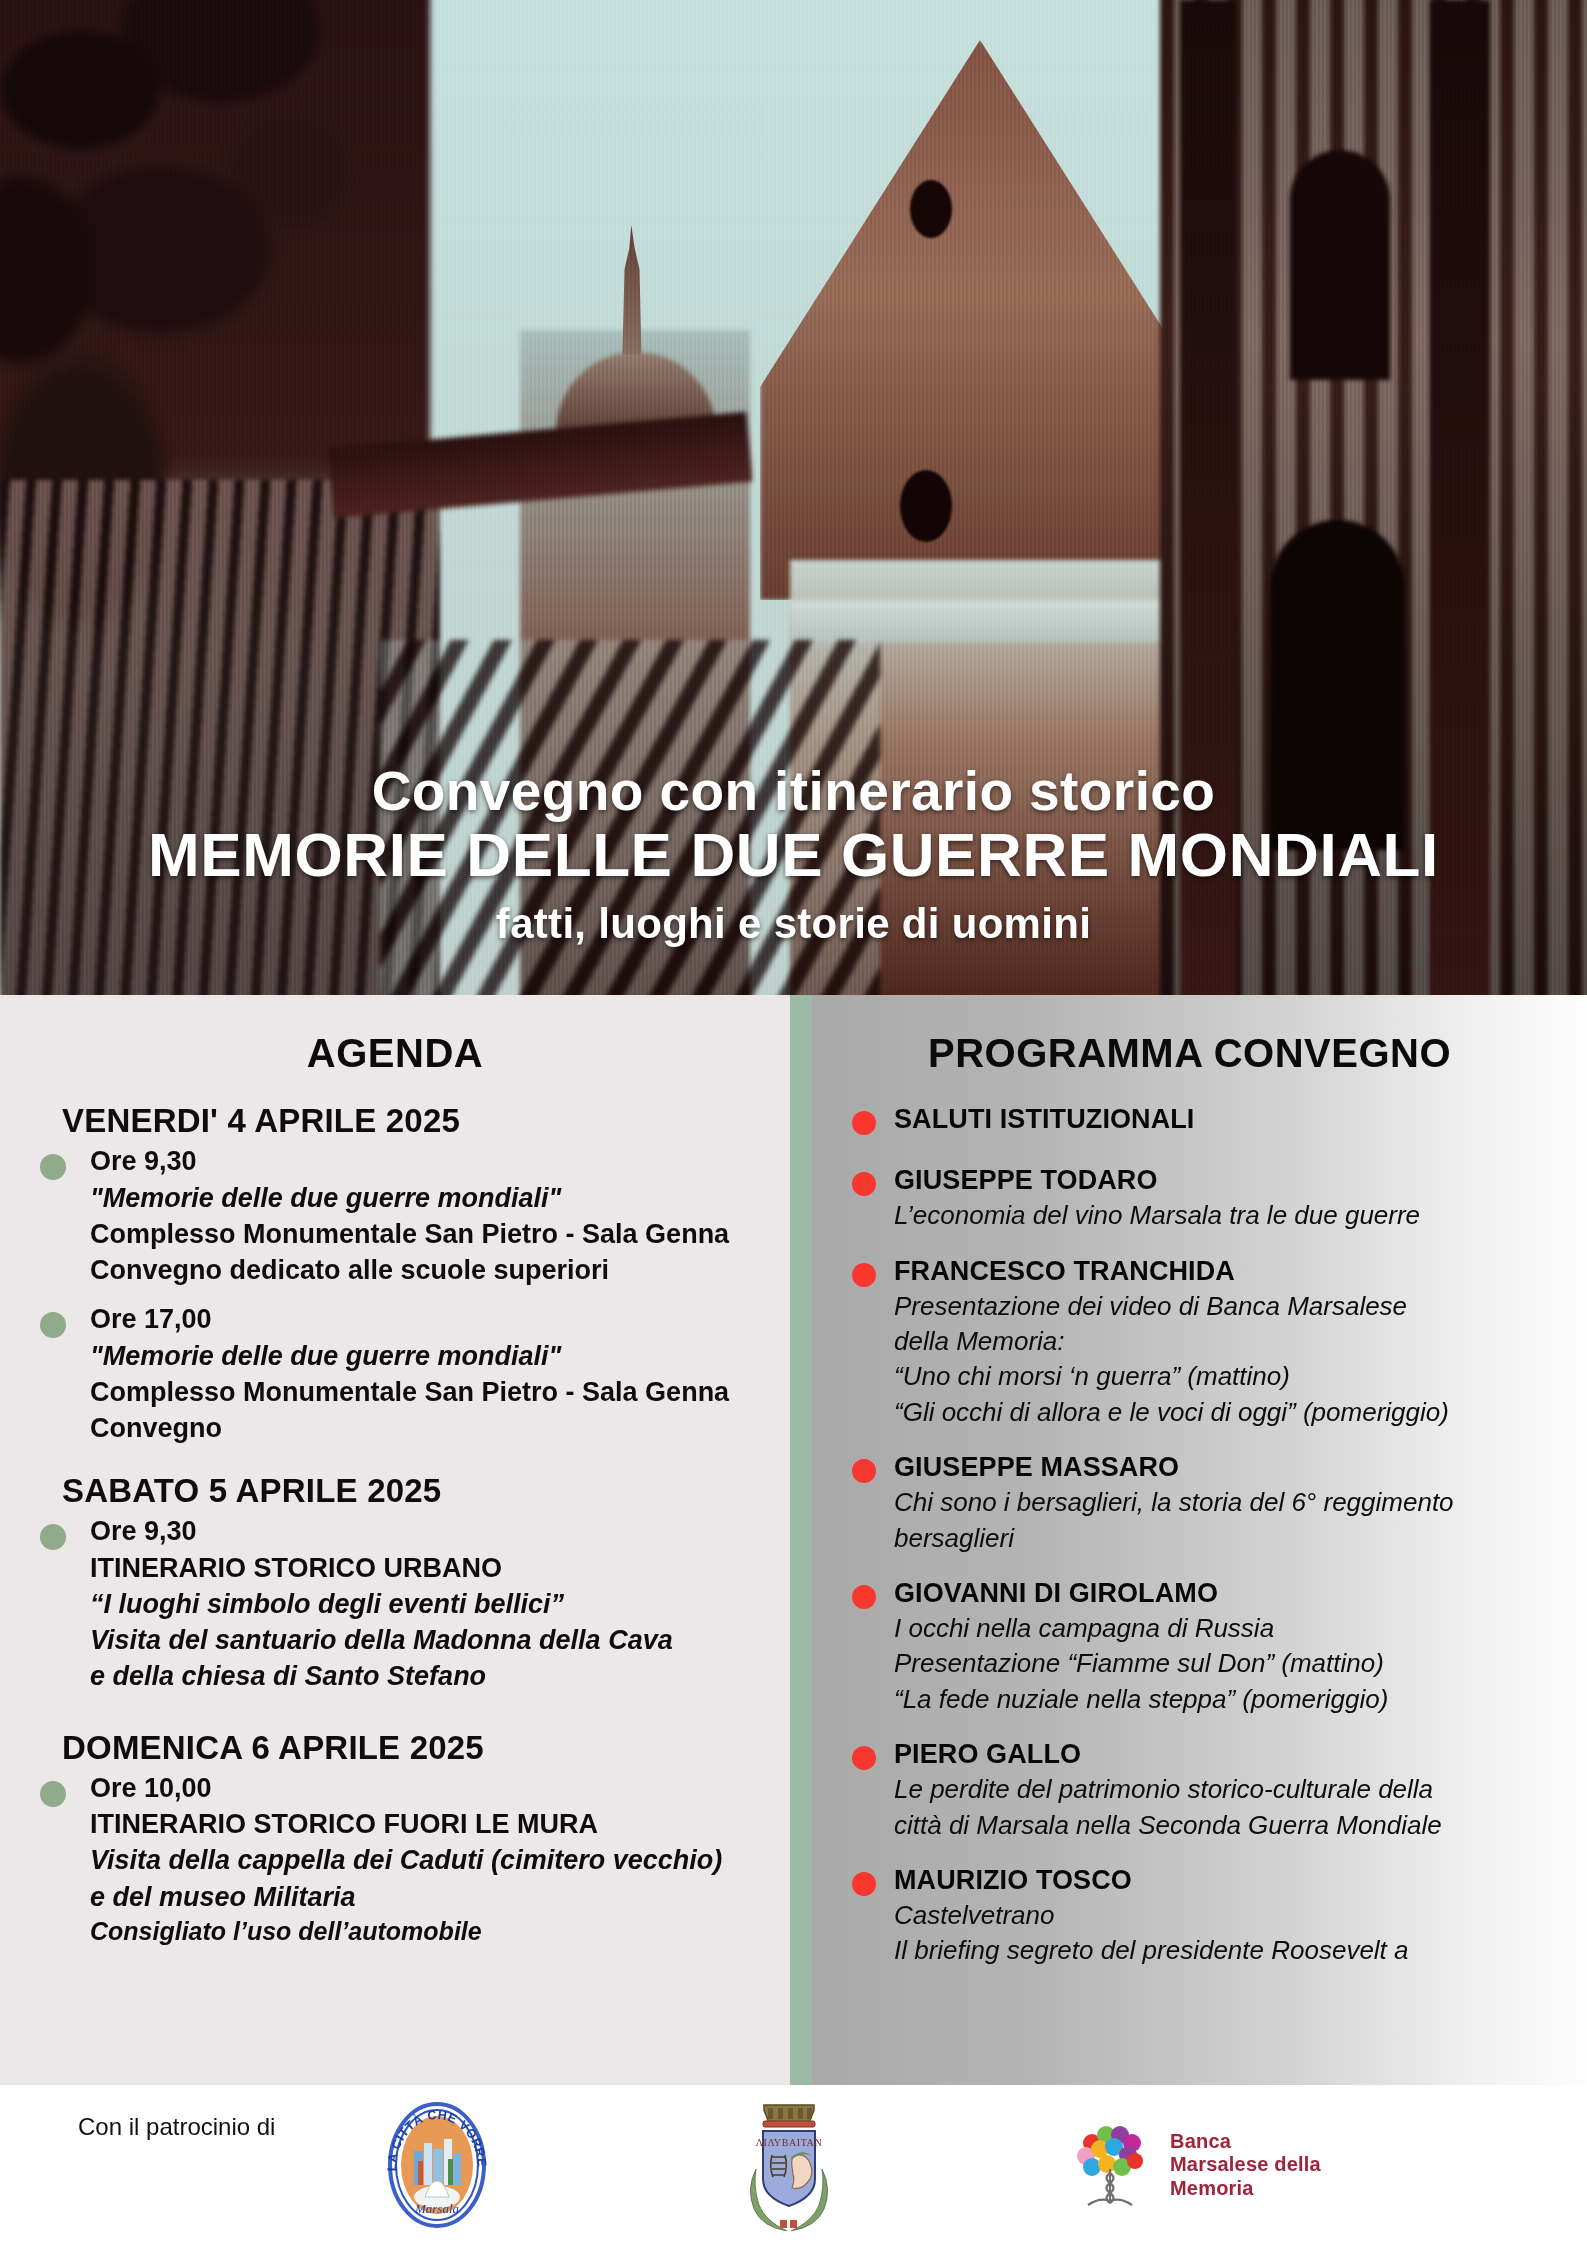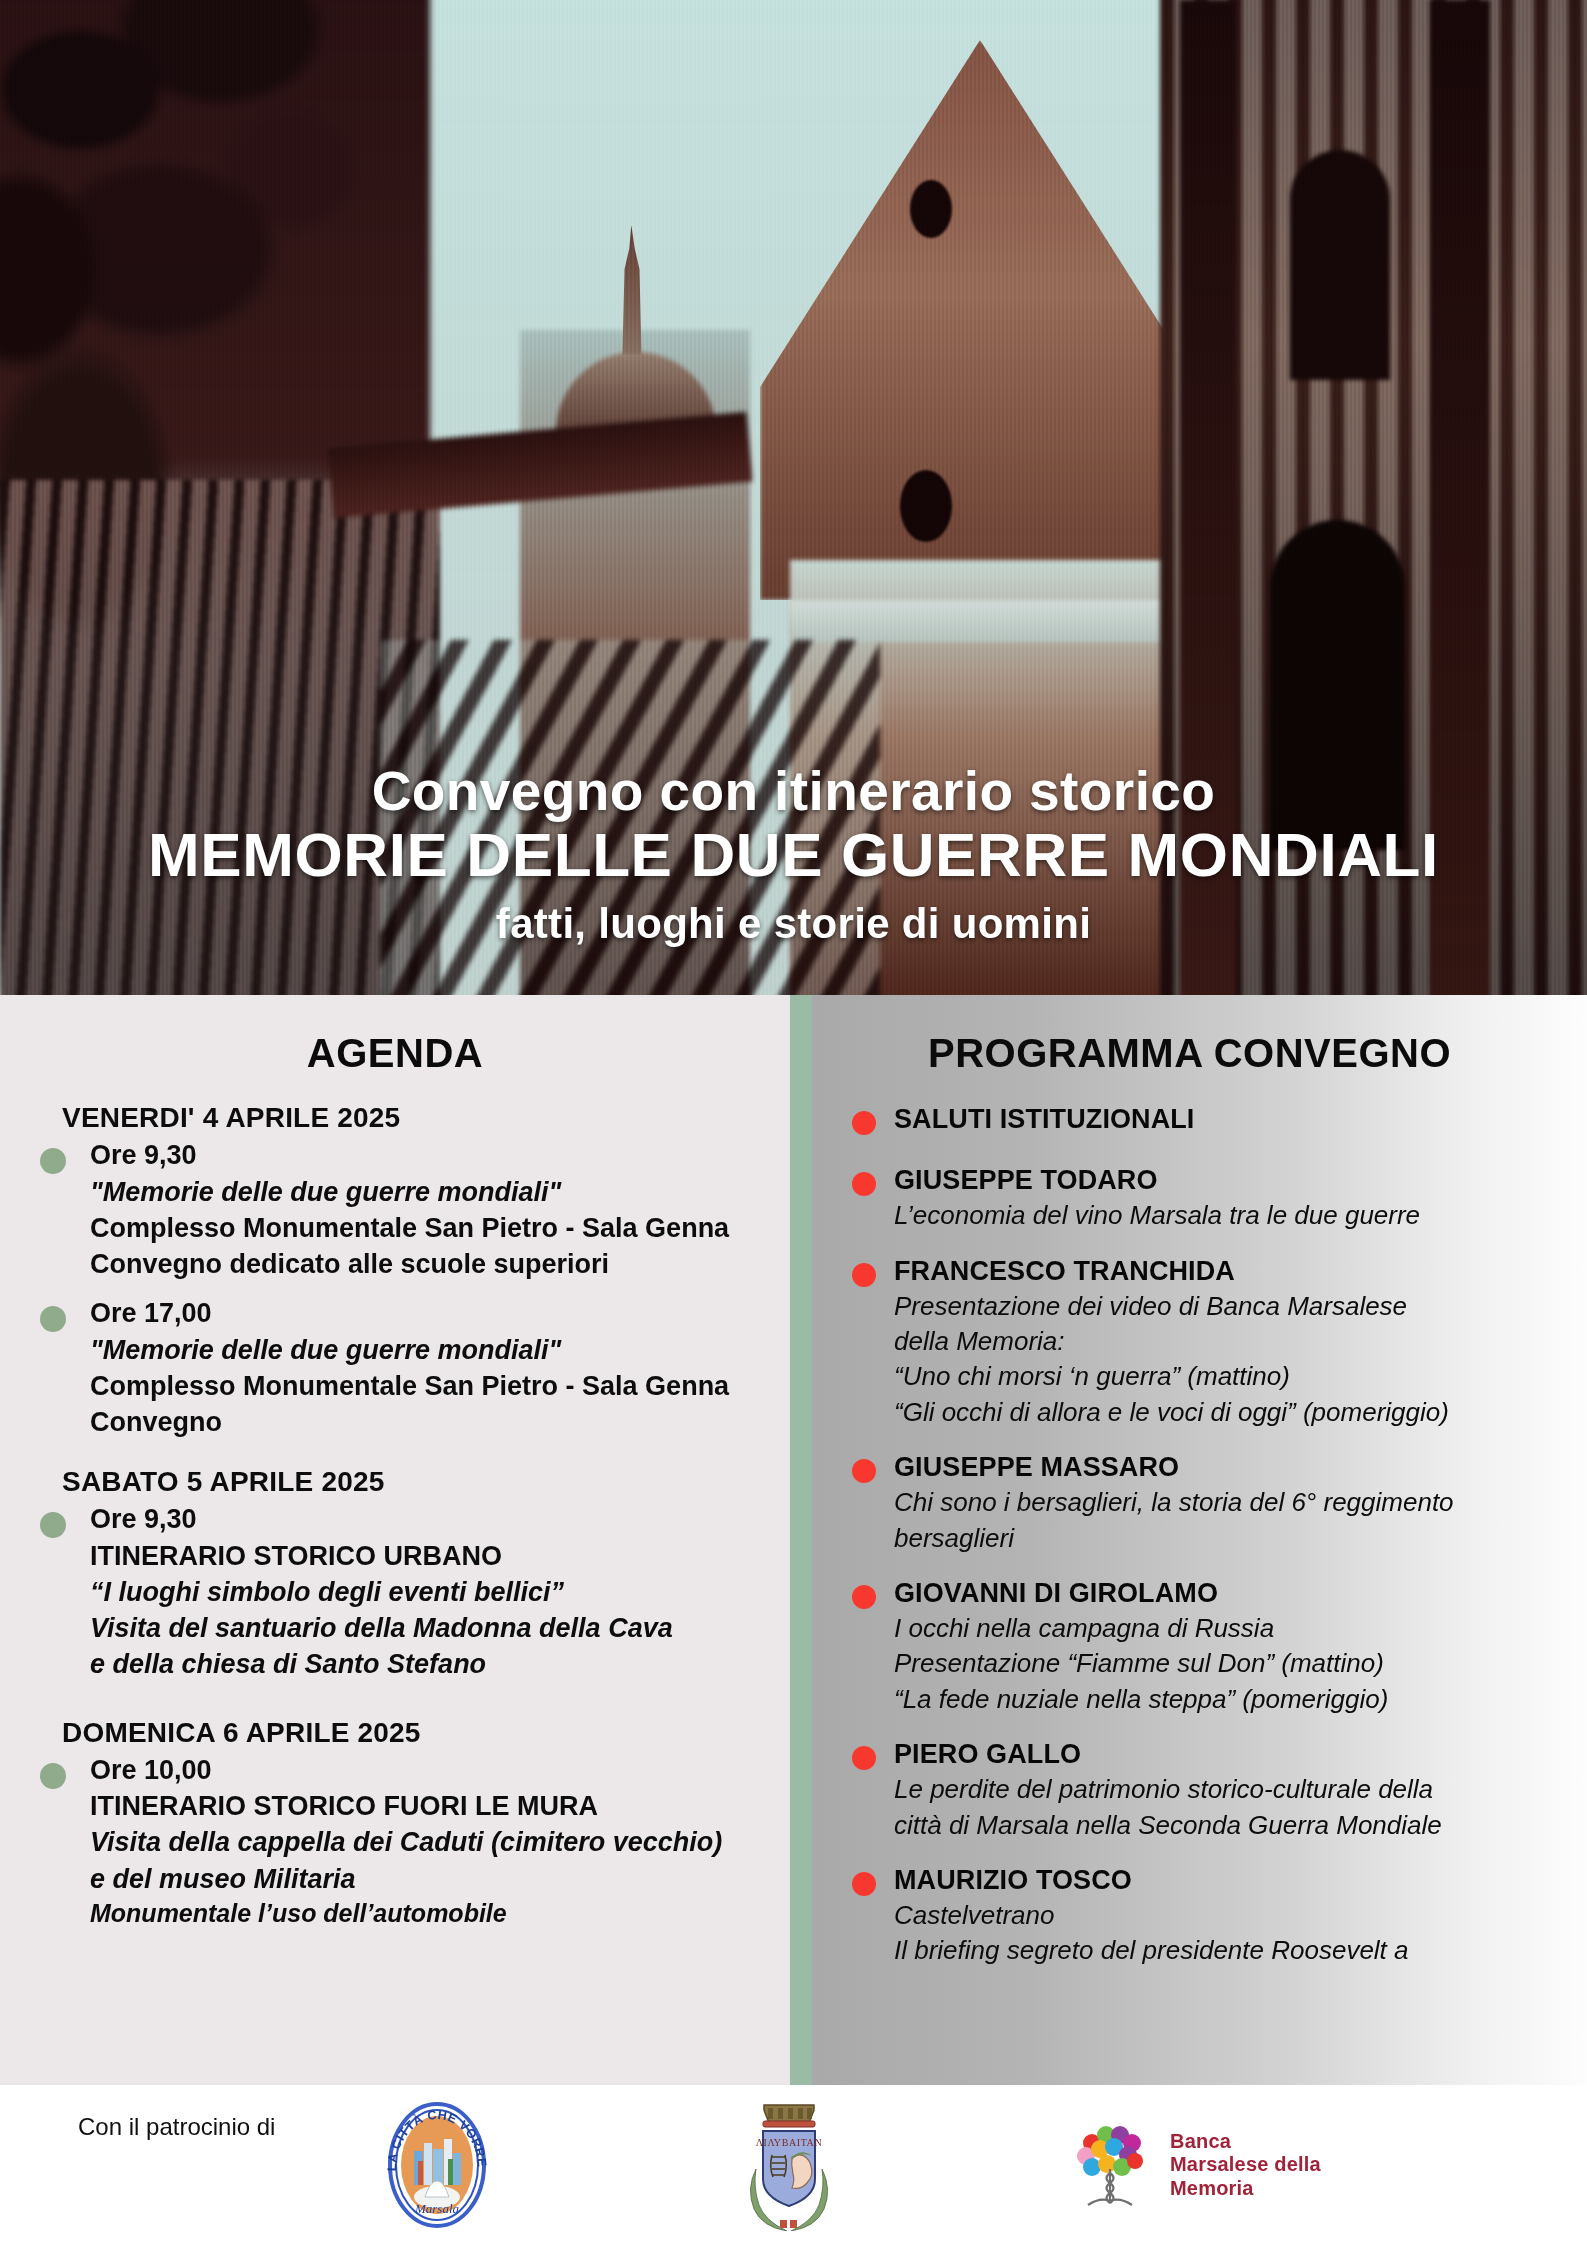--- a/index.html
+++ b/index.html
@@ -168,21 +168,21 @@
   .col-heading{
     text-align:center;
     font-size:40px;font-weight:700;color:#0b0b0b;
     letter-spacing:.5px;
     margin:18px 0 26px 0;
   }
   .col-heading.prog{margin-left:-20px;}
 
   
   .day-title{
-    font-size:28px;font-weight:700;color:#0d0d0d;
+    font-size:33px;font-weight:700;color:#0d0d0d;
     margin:0 0 4px 44px;letter-spacing:.2px;
   }
   .day-title.spaced{margin-top:26px;}
   .day-title.spaced2{margin-top:34px;}
 
   .slot{position:relative;margin:0 0 2px 0;padding-left:72px;}
   .slot .dot{
     position:absolute;left:22px;top:10px;
     width:26px;height:26px;border-radius:50%;
     background:#90ab8c;
@@ -302,21 +302,21 @@
     </div>
 
     <div class="day-title spaced2">DOMENICA 6 APRILE 2025</div>
 
     <div class="slot">
       <span class="dot"></span>
       <div class="slot-time">Ore 10,00</div>
       <div class="ln b">ITINERARIO STORICO FUORI LE MURA</div>
       <div class="ln bi">Visita della cappella dei Caduti (cimitero vecchio)</div>
       <div class="ln bi">e del museo Militaria</div>
-      <div class="ln small-i">Monumentale l’uso dell’automobile</div>
+      <div class="ln small-i">Consigliato l’uso dell’automobile</div>
     </div>
   </div>
 
   <div class="divider"></div>
 
   <div class="col-programma">
     <div class="col-heading prog">PROGRAMMA CONVEGNO</div>
 
     <div class="pitem" style="margin-bottom:26px;">
       <span class="rdot"></span>

